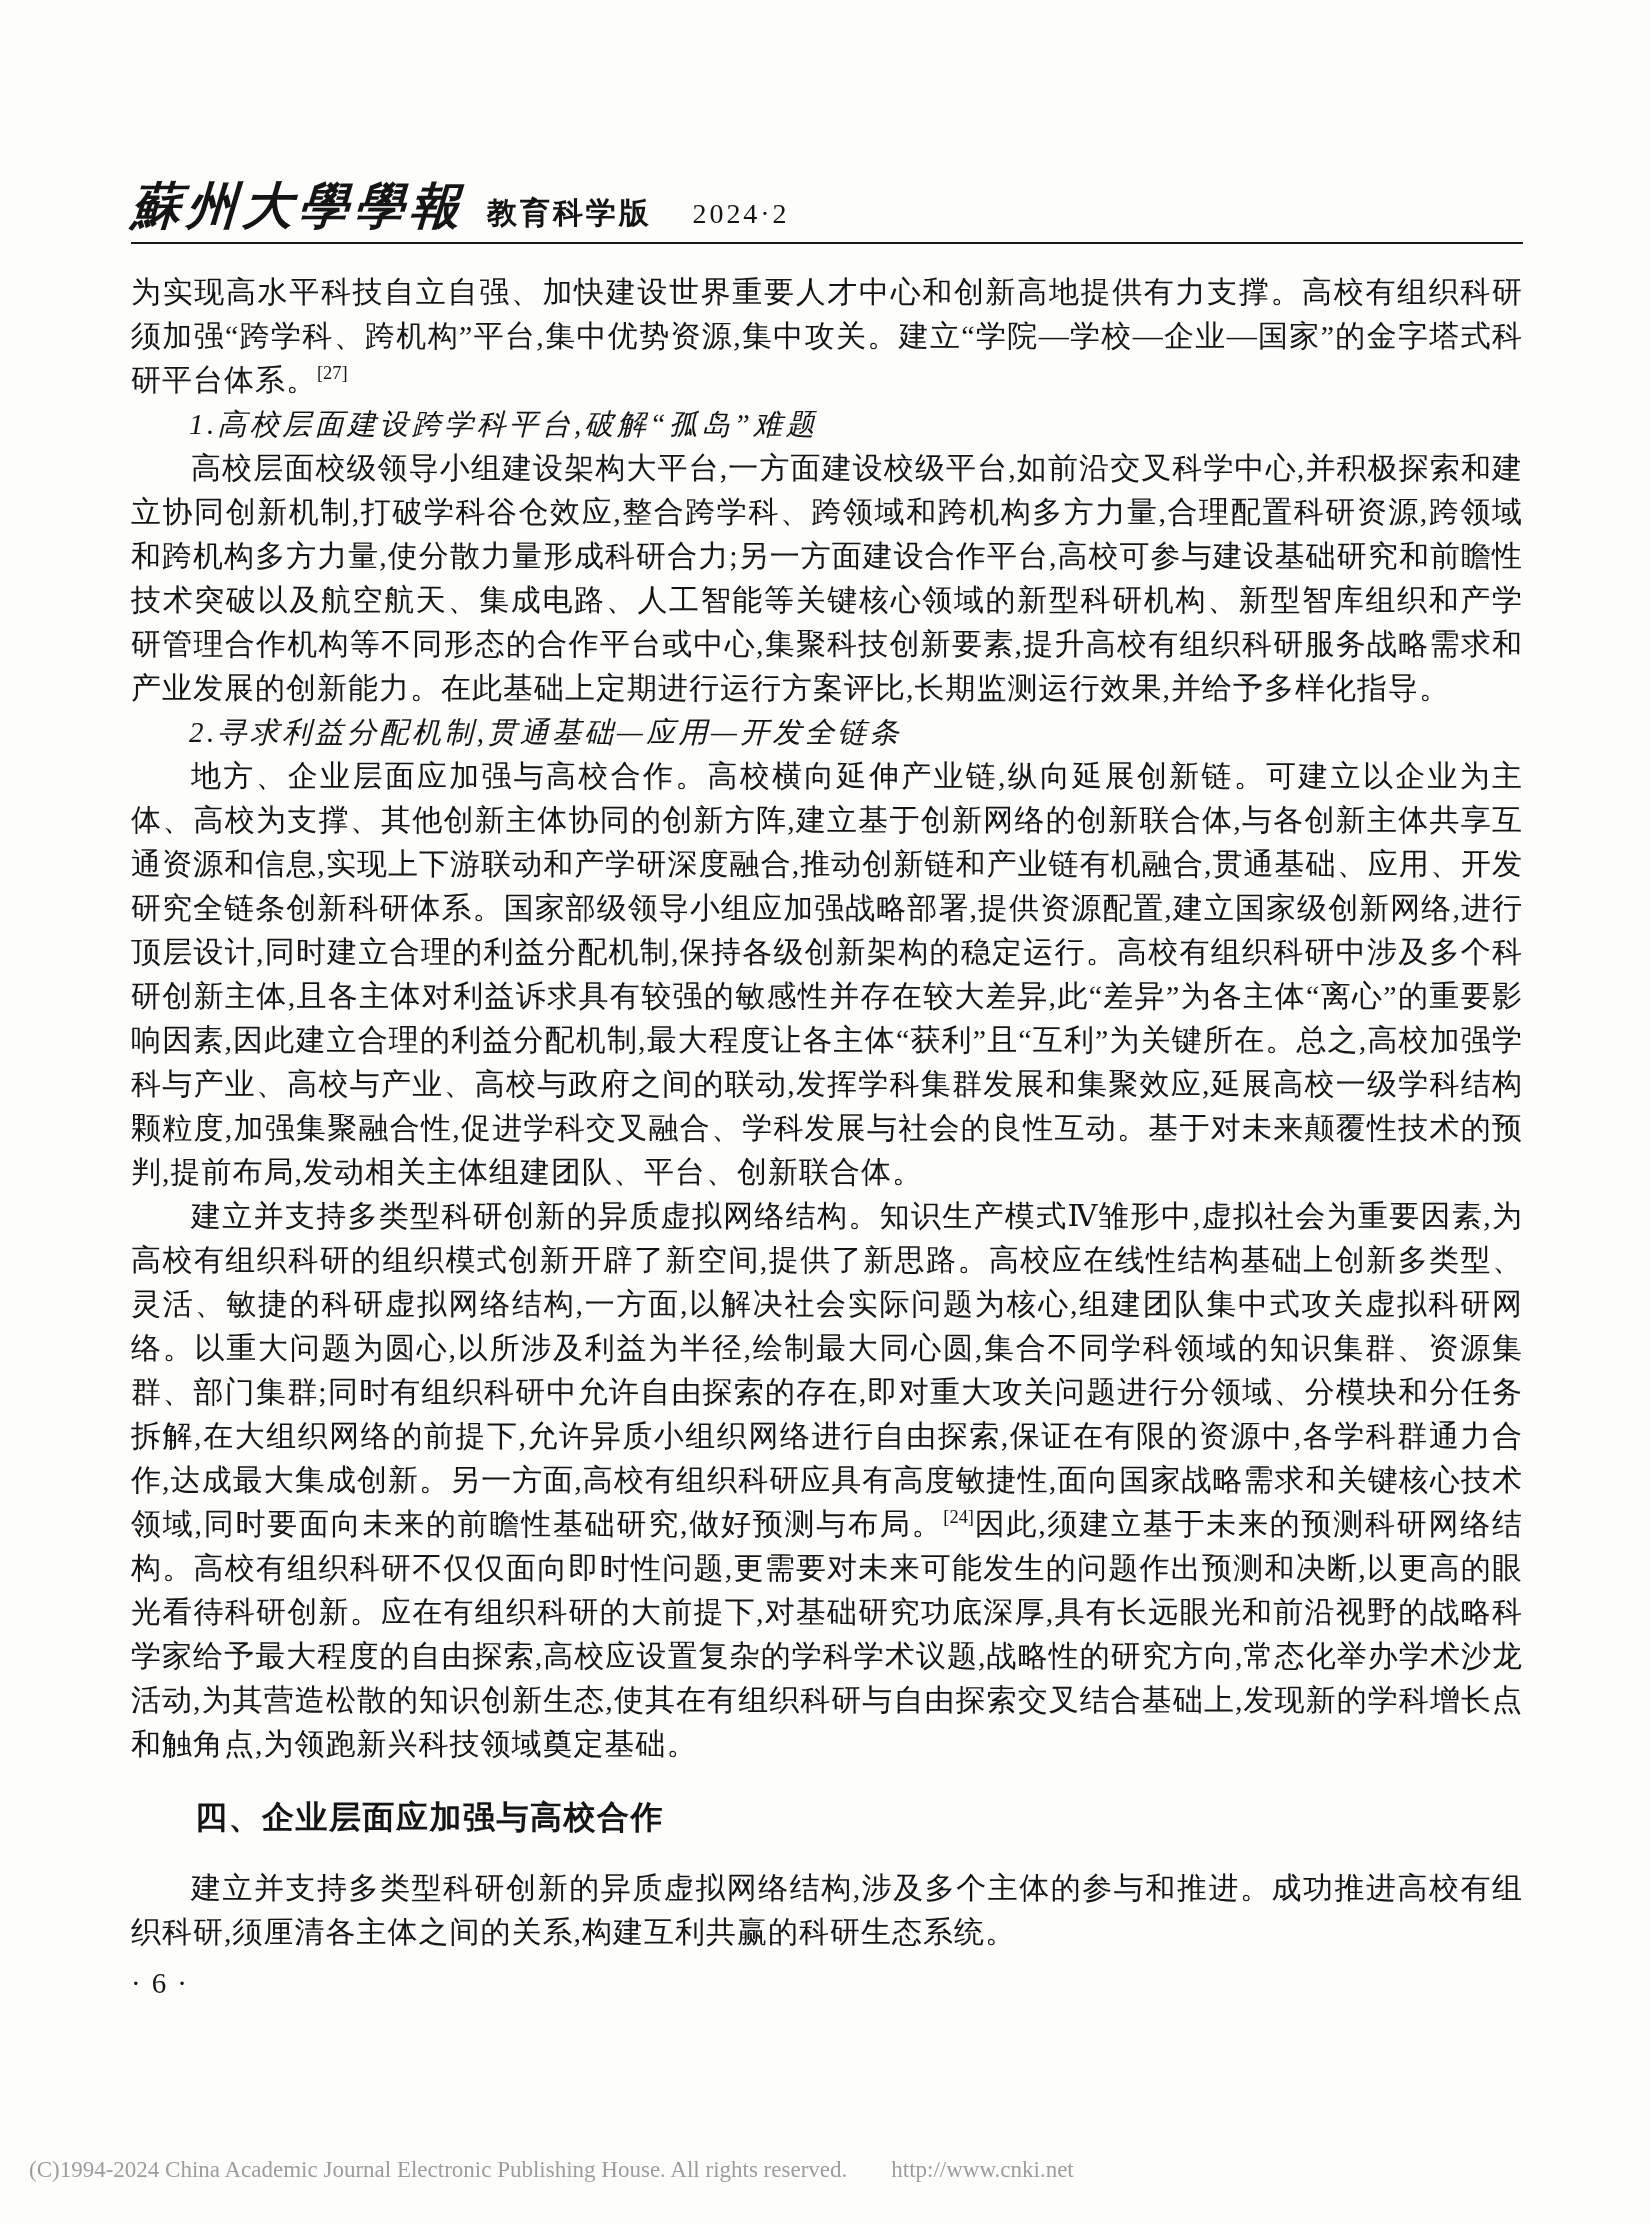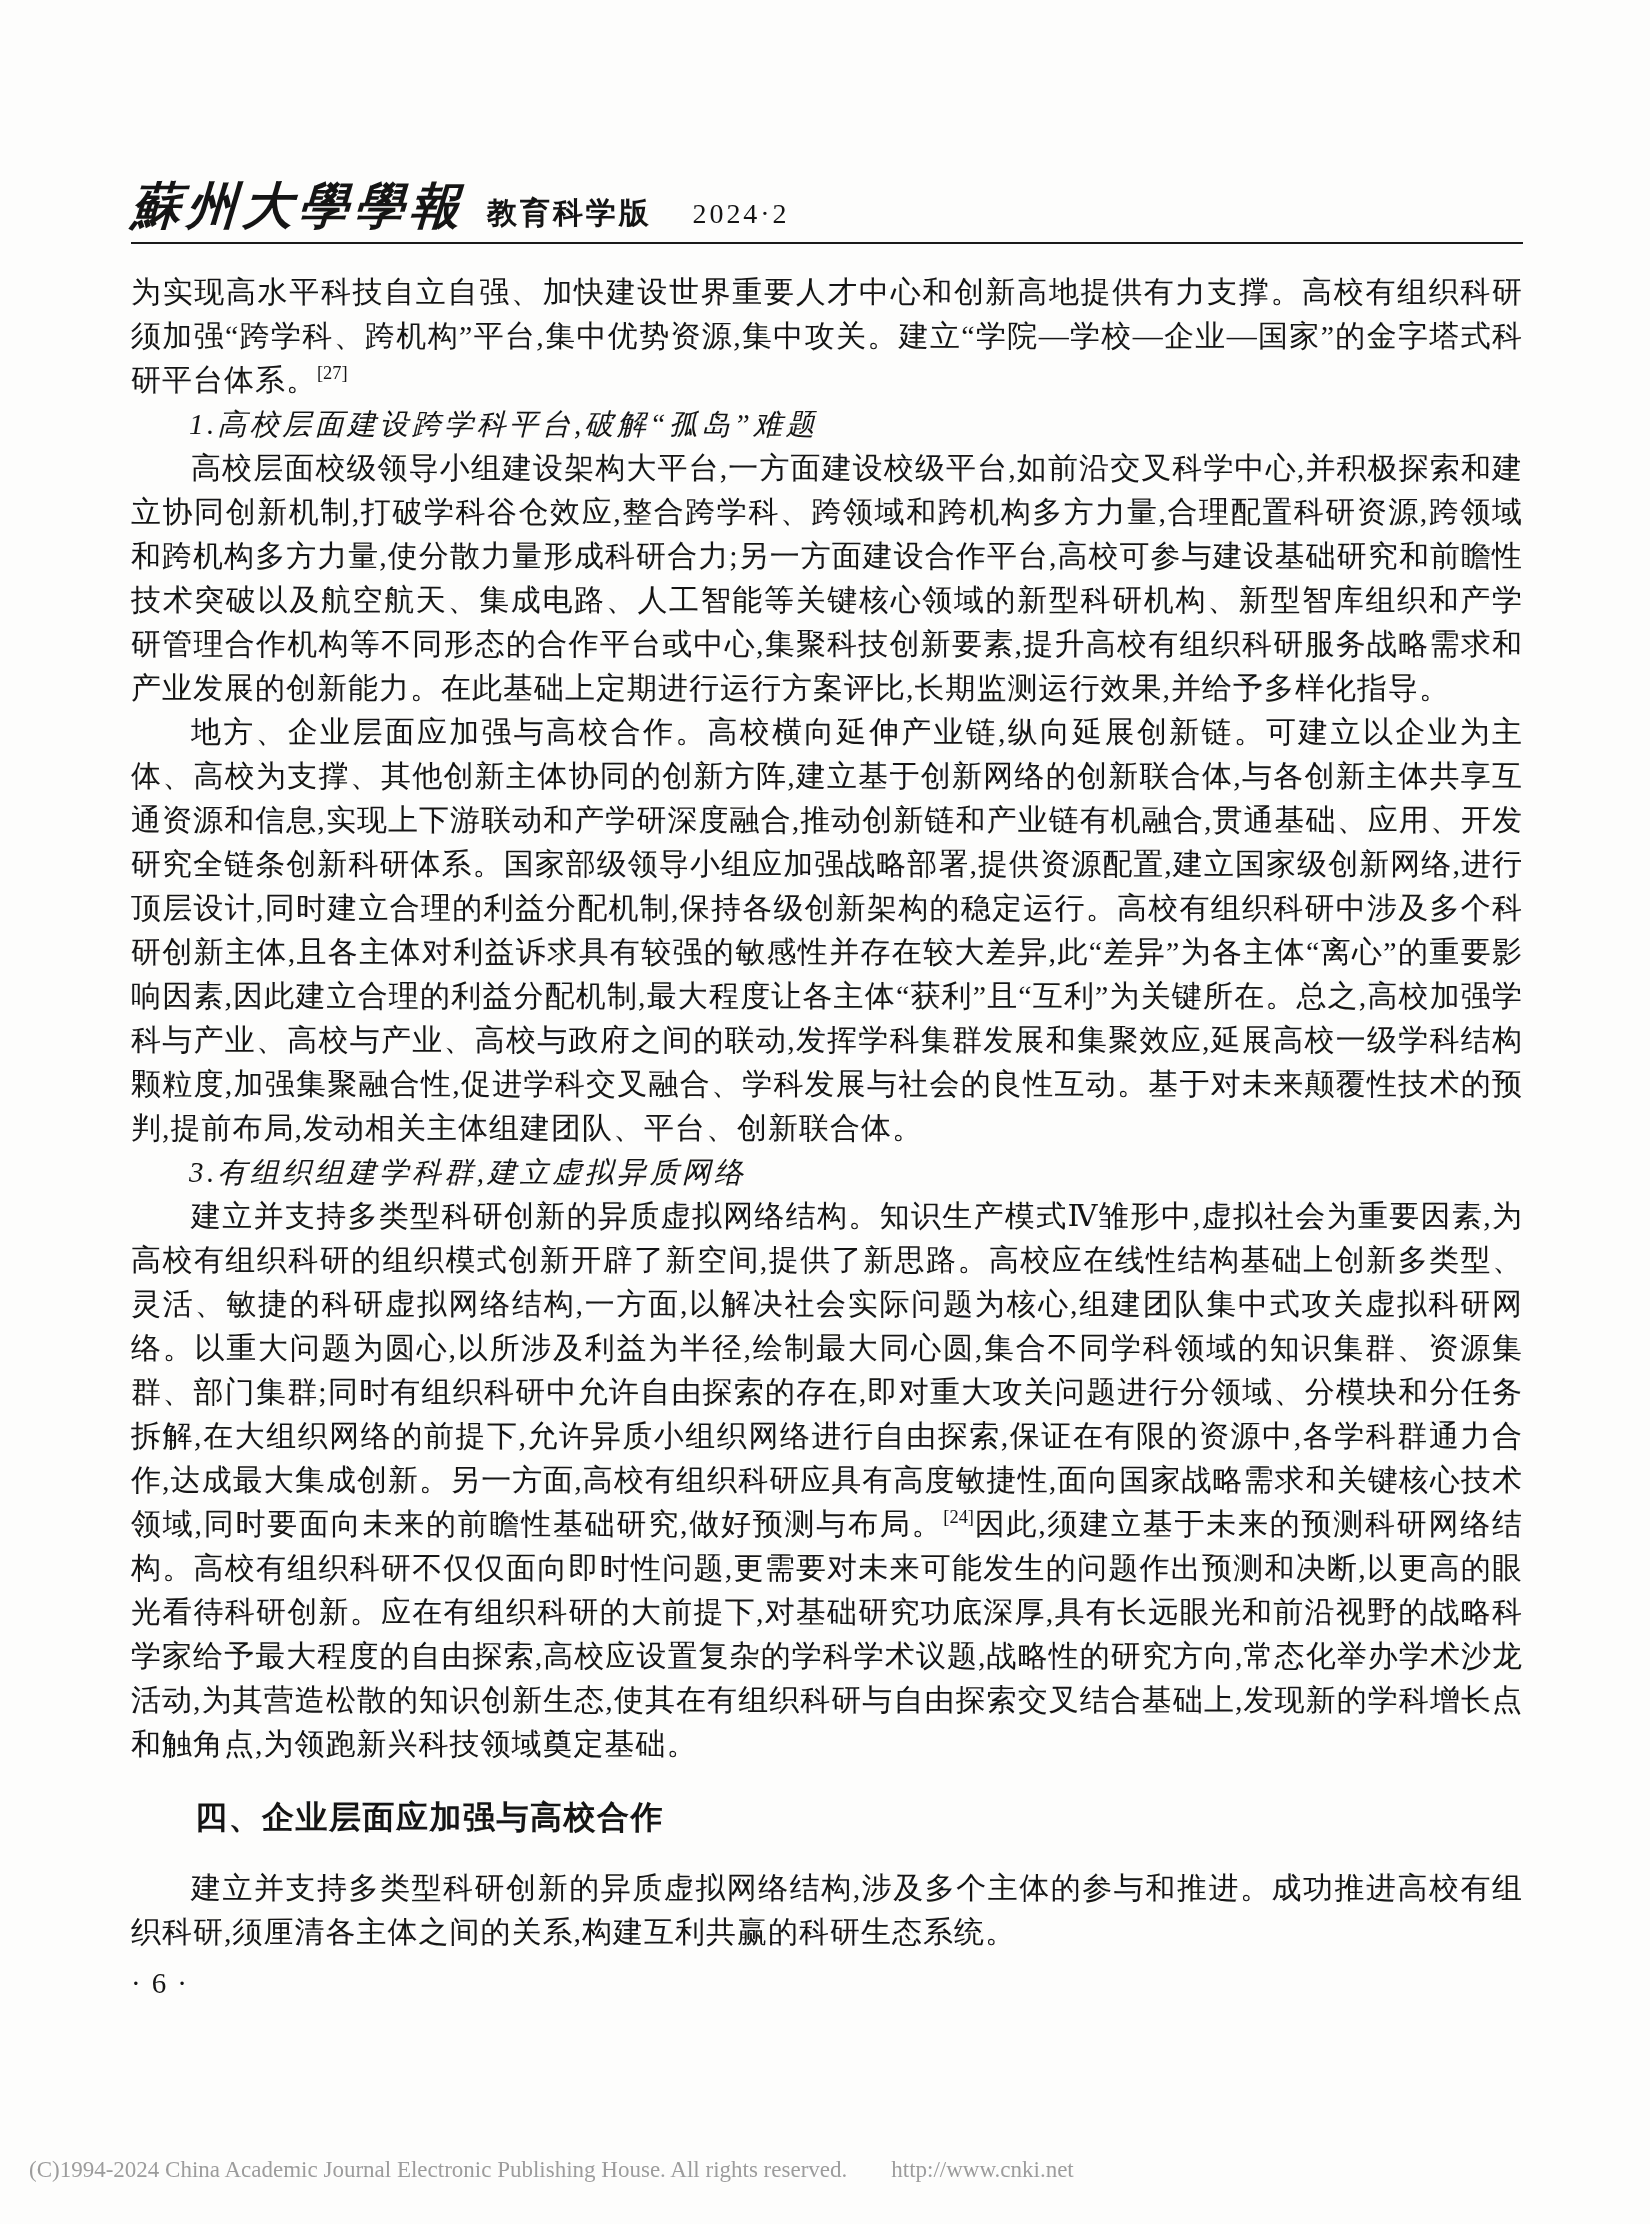--- a/index.html
+++ b/index.html
@@ -75,24 +75,24 @@
   </header>
 
   <main>
 
     <p class="para"><span>为实现高水平科技自立自强、加快建设世界重要人才中心和创新高地提供有力支撑。高校有组织科研须加强“跨学科、跨机构”平台,集中优势资源,集中攻关。建立“学院—学校—企业—国家”的金字塔式科研平台体系。</span><sup class="cite">[27]</sup></p>
 
     <p class="subheading">1.高校层面建设跨学科平台,破解“孤岛”难题</p>
 
     <p class="para indent">高校层面校级领导小组建设架构大平台,一方面建设校级平台,如前沿交叉科学中心,并积极探索和建立协同创新机制,打破学科谷仓效应,整合跨学科、跨领域和跨机构多方力量,合理配置科研资源,跨领域和跨机构多方力量,使分散力量形成科研合力;另一方面建设合作平台,高校可参与建设基础研究和前瞻性技术突破以及航空航天、集成电路、人工智能等关键核心领域的新型科研机构、新型智库组织和产学研管理合作机构等不同形态的合作平台或中心,集聚科技创新要素,提升高校有组织科研服务战略需求和产业发展的创新能力。在此基础上定期进行运行方案评比,长期监测运行效果,并给予多样化指导。</p>
 
+    <p class="subheading">2.寻求利益分配机制,贯通基础—应用—开发全链条</p>
 
     <p class="para indent">地方、企业层面应加强与高校合作。高校横向延伸产业链,纵向延展创新链。可建立以企业为主体、高校为支撑、其他创新主体协同的创新方阵,建立基于创新网络的创新联合体,与各创新主体共享互通资源和信息,实现上下游联动和产学研深度融合,推动创新链和产业链有机融合,贯通基础、应用、开发研究全链条创新科研体系。国家部级领导小组应加强战略部署,提供资源配置,建立国家级创新网络,进行顶层设计,同时建立合理的利益分配机制,保持各级创新架构的稳定运行。高校有组织科研中涉及多个科研创新主体,且各主体对利益诉求具有较强的敏感性并存在较大差异,此“差异”为各主体“离心”的重要影响因素,因此建立合理的利益分配机制,最大程度让各主体“获利”且“互利”为关键所在。总之,高校加强学科与产业、高校与产业、高校与政府之间的联动,发挥学科集群发展和集聚效应,延展高校一级学科结构颗粒度,加强集聚融合性,促进学科交叉融合、学科发展与社会的良性互动。基于对未来颠覆性技术的预判,提前布局,发动相关主体组建团队、平台、创新联合体。</p>
 
-    <p class="subheading">3.有组织组建学科群,建立虚拟异质网络</p>
 
     <p class="para indent"><span>建立并支持多类型科研创新的异质虚拟网络结构。知识生产模式Ⅳ雏形中,虚拟社会为重要因素,为高校有组织科研的组织模式创新开辟了新空间,提供了新思路。高校应在线性结构基础上创新多类型、灵活、敏捷的科研虚拟网络结构,一方面,以解决社会实际问题为核心,组建团队集中式攻关虚拟科研网络。以重大问题为圆心,以所涉及利益为半径,绘制最大同心圆,集合不同学科领域的知识集群、资源集群、部门集群;同时有组织科研中允许自由探索的存在,即对重大攻关问题进行分领域、分模块和分任务拆解,在大组织网络的前提下,允许异质小组织网络进行自由探索,保证在有限的资源中,各学科群通力合作,达成最大集成创新。另一方面,高校有组织科研应具有高度敏捷性,面向国家战略需求和关键核心技术领域,同时要面向未来的前瞻性基础研究,做好预测与布局。</span><sup class="cite">[24]</sup><span>因此,须建立基于未来的预测科研网络结构。高校有组织科研不仅仅面向即时性问题,更需要对未来可能发生的问题作出预测和决断,以更高的眼光看待科研创新。应在有组织科研的大前提下,对基础研究功底深厚,具有长远眼光和前沿视野的战略科学家给予最大程度的自由探索,高校应设置复杂的学科学术议题,战略性的研究方向,常态化举办学术沙龙活动,为其营造松散的知识创新生态,使其在有组织科研与自由探索交叉结合基础上,发现新的学科增长点和触角点,为领跑新兴科技领域奠定基础。</span></p>
 
     <h2 class="section-heading">四、企业层面应加强与高校合作</h2>
 
     <p class="para indent">建立并支持多类型科研创新的异质虚拟网络结构,涉及多个主体的参与和推进。成功推进高校有组织科研,须厘清各主体之间的关系,构建互利共赢的科研生态系统。</p>
 
     <div class="page-number">· 6 ·</div>
 
   </main>

